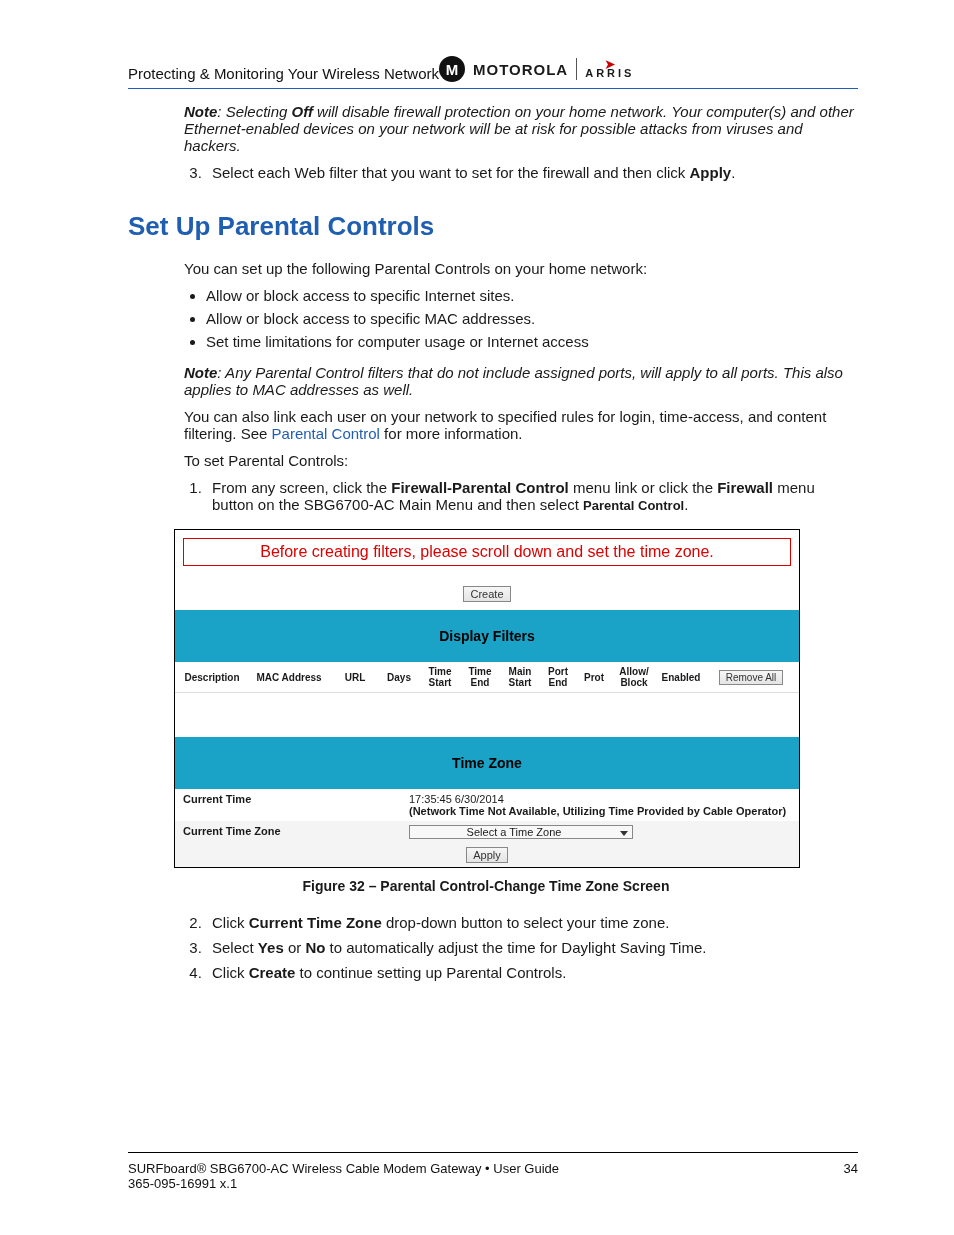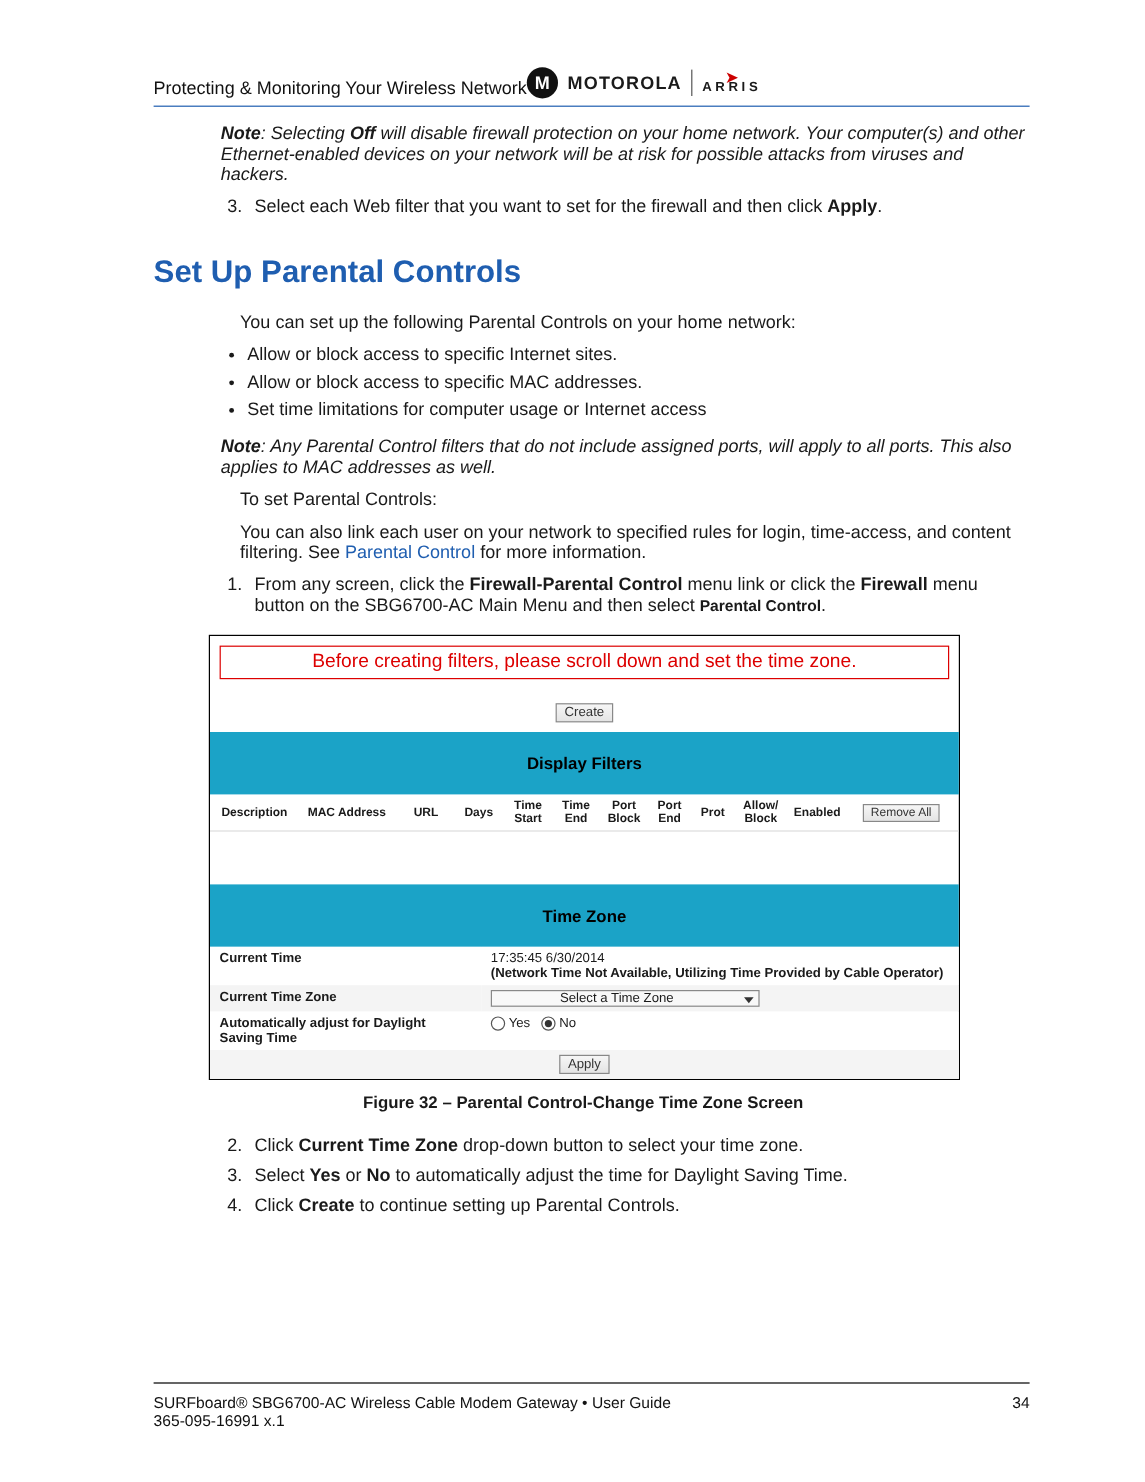--- a/index.html
+++ b/index.html
@@ -49,21 +49,21 @@
   .bold { font-weight: 700; font-style: normal; }
   .boldi { font-weight: 700; }
   ol.steps { margin:0 0 16px 0; padding-left: 22px; font-size:15px; }
   ol.steps li { margin-bottom: 8px; padding-left: 6px; }
   h2.section {
     color: #1f5eb0;
     font-size: 26px;
     font-weight: 700;
     margin: 30px 0 18px -56px;
   }
-  .body-p { margin: 0 0 10px 16px; font-size:15px; }
+  .body-p { margin: 0 0 10px 0; font-size:15px; }
   ul.bullets { margin:0 0 14px 0; padding-left: 22px; }
   ul.bullets li { margin-bottom: 6px; font-size:15px; }
   a.link { color: #1f5eb0; text-decoration: none; }
 
   .figure-box {
     border: 1.5px solid #000;
     margin: 16px 0 10px -10px;
     width: 624px;
     background: #fff;
     font-family: Arial, sans-serif;
@@ -176,45 +176,45 @@
     <ul class="bullets">
       <li>Allow or block access to specific Internet sites.</li>
       <li>Allow or block access to specific MAC addresses.</li>
       <li>Set time limitations for computer usage or Internet access</li>
     </ul>
 
     <p class="note-block">
       <span class="boldi">Note</span><span>: Any Parental Control filters that do not include assigned ports, will apply to all ports. This also applies to MAC addresses as well.</span>
     </p>
 
-    <p class="body-p">To set Parental Controls:</p>
     <p class="body-p">
       <span>You can also link each user on your network to specified rules for login, time-access, and content filtering. See </span><a href="#" class="link">Parental Control</a><span> for more information.</span>
     </p>
+    <p class="body-p">To set Parental Controls:</p>
 
     <ol class="steps" start="1">
       <li>
         <span>From any screen, click the </span><span class="bold">Firewall-Parental Control</span><span> menu link or click the </span><span class="bold">Firewall</span><span> menu button on the SBG6700-AC Main Menu and then select </span><span class="bold" style="font-family:Arial;font-size:13px;">Parental Control</span><span>.</span>
       </li>
     </ol>
 
     <div class="figure-box">
       <div class="red-banner">Before creating filters, please scroll down and set the time zone.</div>
       <div class="create-row">
         <button class="gray-btn">Create</button>
       </div>
       <div class="section-bar">Display Filters</div>
       <div class="cols-row">
         <div class="col-desc">Description</div>
         <div class="col-mac">MAC Address</div>
         <div class="col-url">URL</div>
         <div class="col-days">Days</div>
         <div class="col-tstart">Time Start</div>
         <div class="col-tend">Time End</div>
-        <div class="col-pstart">Port Block</div>
+        <div class="col-pstart">Main Start</div>
         <div class="col-pend">Port End</div>
         <div class="col-prot">Prot</div>
         <div class="col-ab">Allow/ Block</div>
         <div class="col-en">Enabled</div>
         <div class="col-rem"><button class="gray-btn">Remove All</button></div>
       </div>
       <div style="height:44px;"></div>
 
       <div class="section-bar">Time Zone</div>
       <table class="tz-table">
@@ -226,28 +226,20 @@
             <span class="tz-note">(Network Time Not Available, Utilizing Time Provided by Cable Operator)</span>
           </td>
         </tr>
         <tr>
           <td class="tz-label">Current Time Zone</td>
           <td>
             <span class="tz-select"><span>Select a Time Zone</span></span>
           </td>
         </tr>
         <tr>
-          <td class="tz-label">Automatically adjust for Daylight Saving Time</td>
-          <td>
-            <span class="radio-dot"></span> <span>Yes</span>
-            &nbsp;
-            <span class="radio-dot sel"></span> <span>No</span>
-          </td>
-        </tr>
-        <tr>
               <td colspan="2" class="apply-row">
           <button class="gray-btn">Apply</button>
         </td>
             </tr>
       </tbody>
         </table>
     </div>
 
     <div class="caption">Figure 32 – Parental Control-Change Time Zone Screen</div>
 

